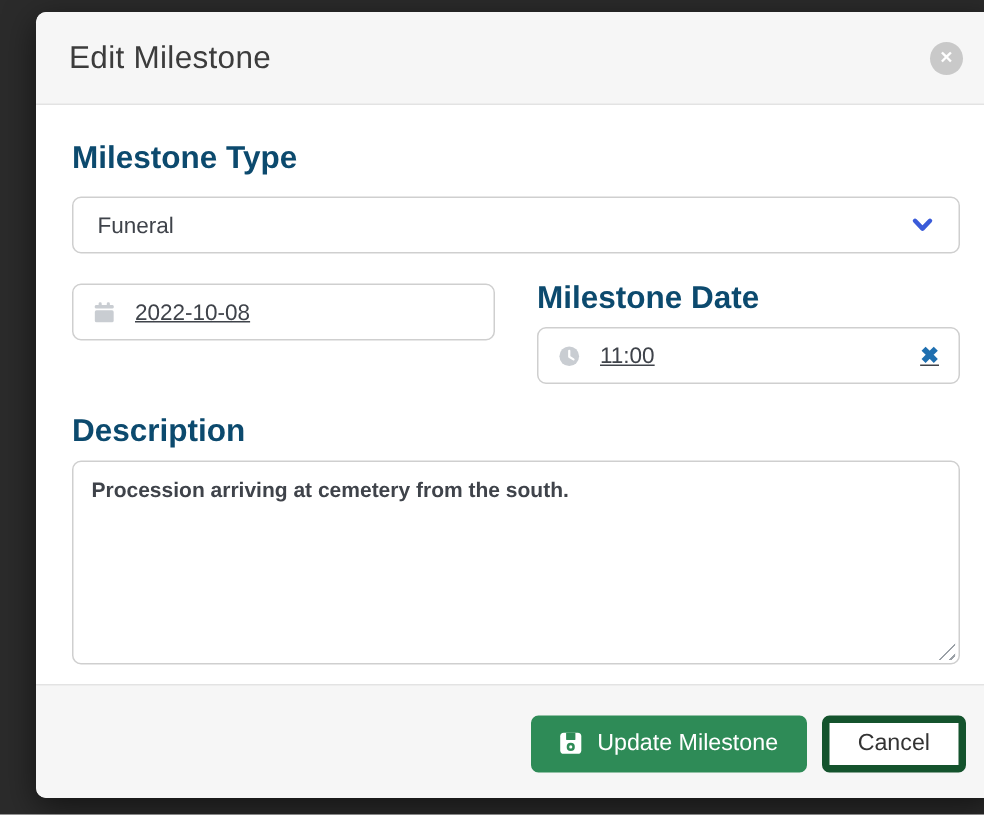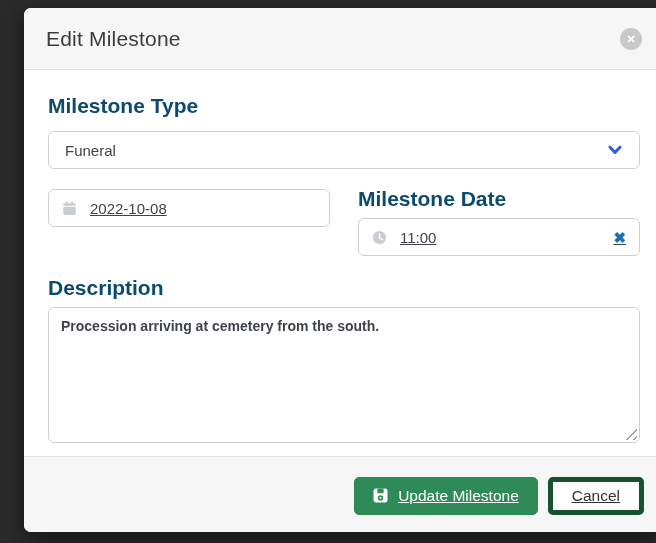--- a/index.html
+++ b/index.html
@@ -128,21 +128,20 @@
     padding: 0 20px;
   }
   .btn {
     height: 38px;
     border-radius: 5px;
     font-family: "Liberation Sans", sans-serif;
     font-size: 15.5px;
     cursor: pointer;
     display: inline-flex;
     align-items: center;
-    text-decoration: underline;
   }
   .btn-update {
     background: var(--accent_green, #2e8b57);
     border: 1px solid var(--accent_green, #2e8b57);
     color: #ffffff;
     padding: 0 18px;
     gap: 10px;
   }
   .btn-cancel {
     background: #ffffff;

